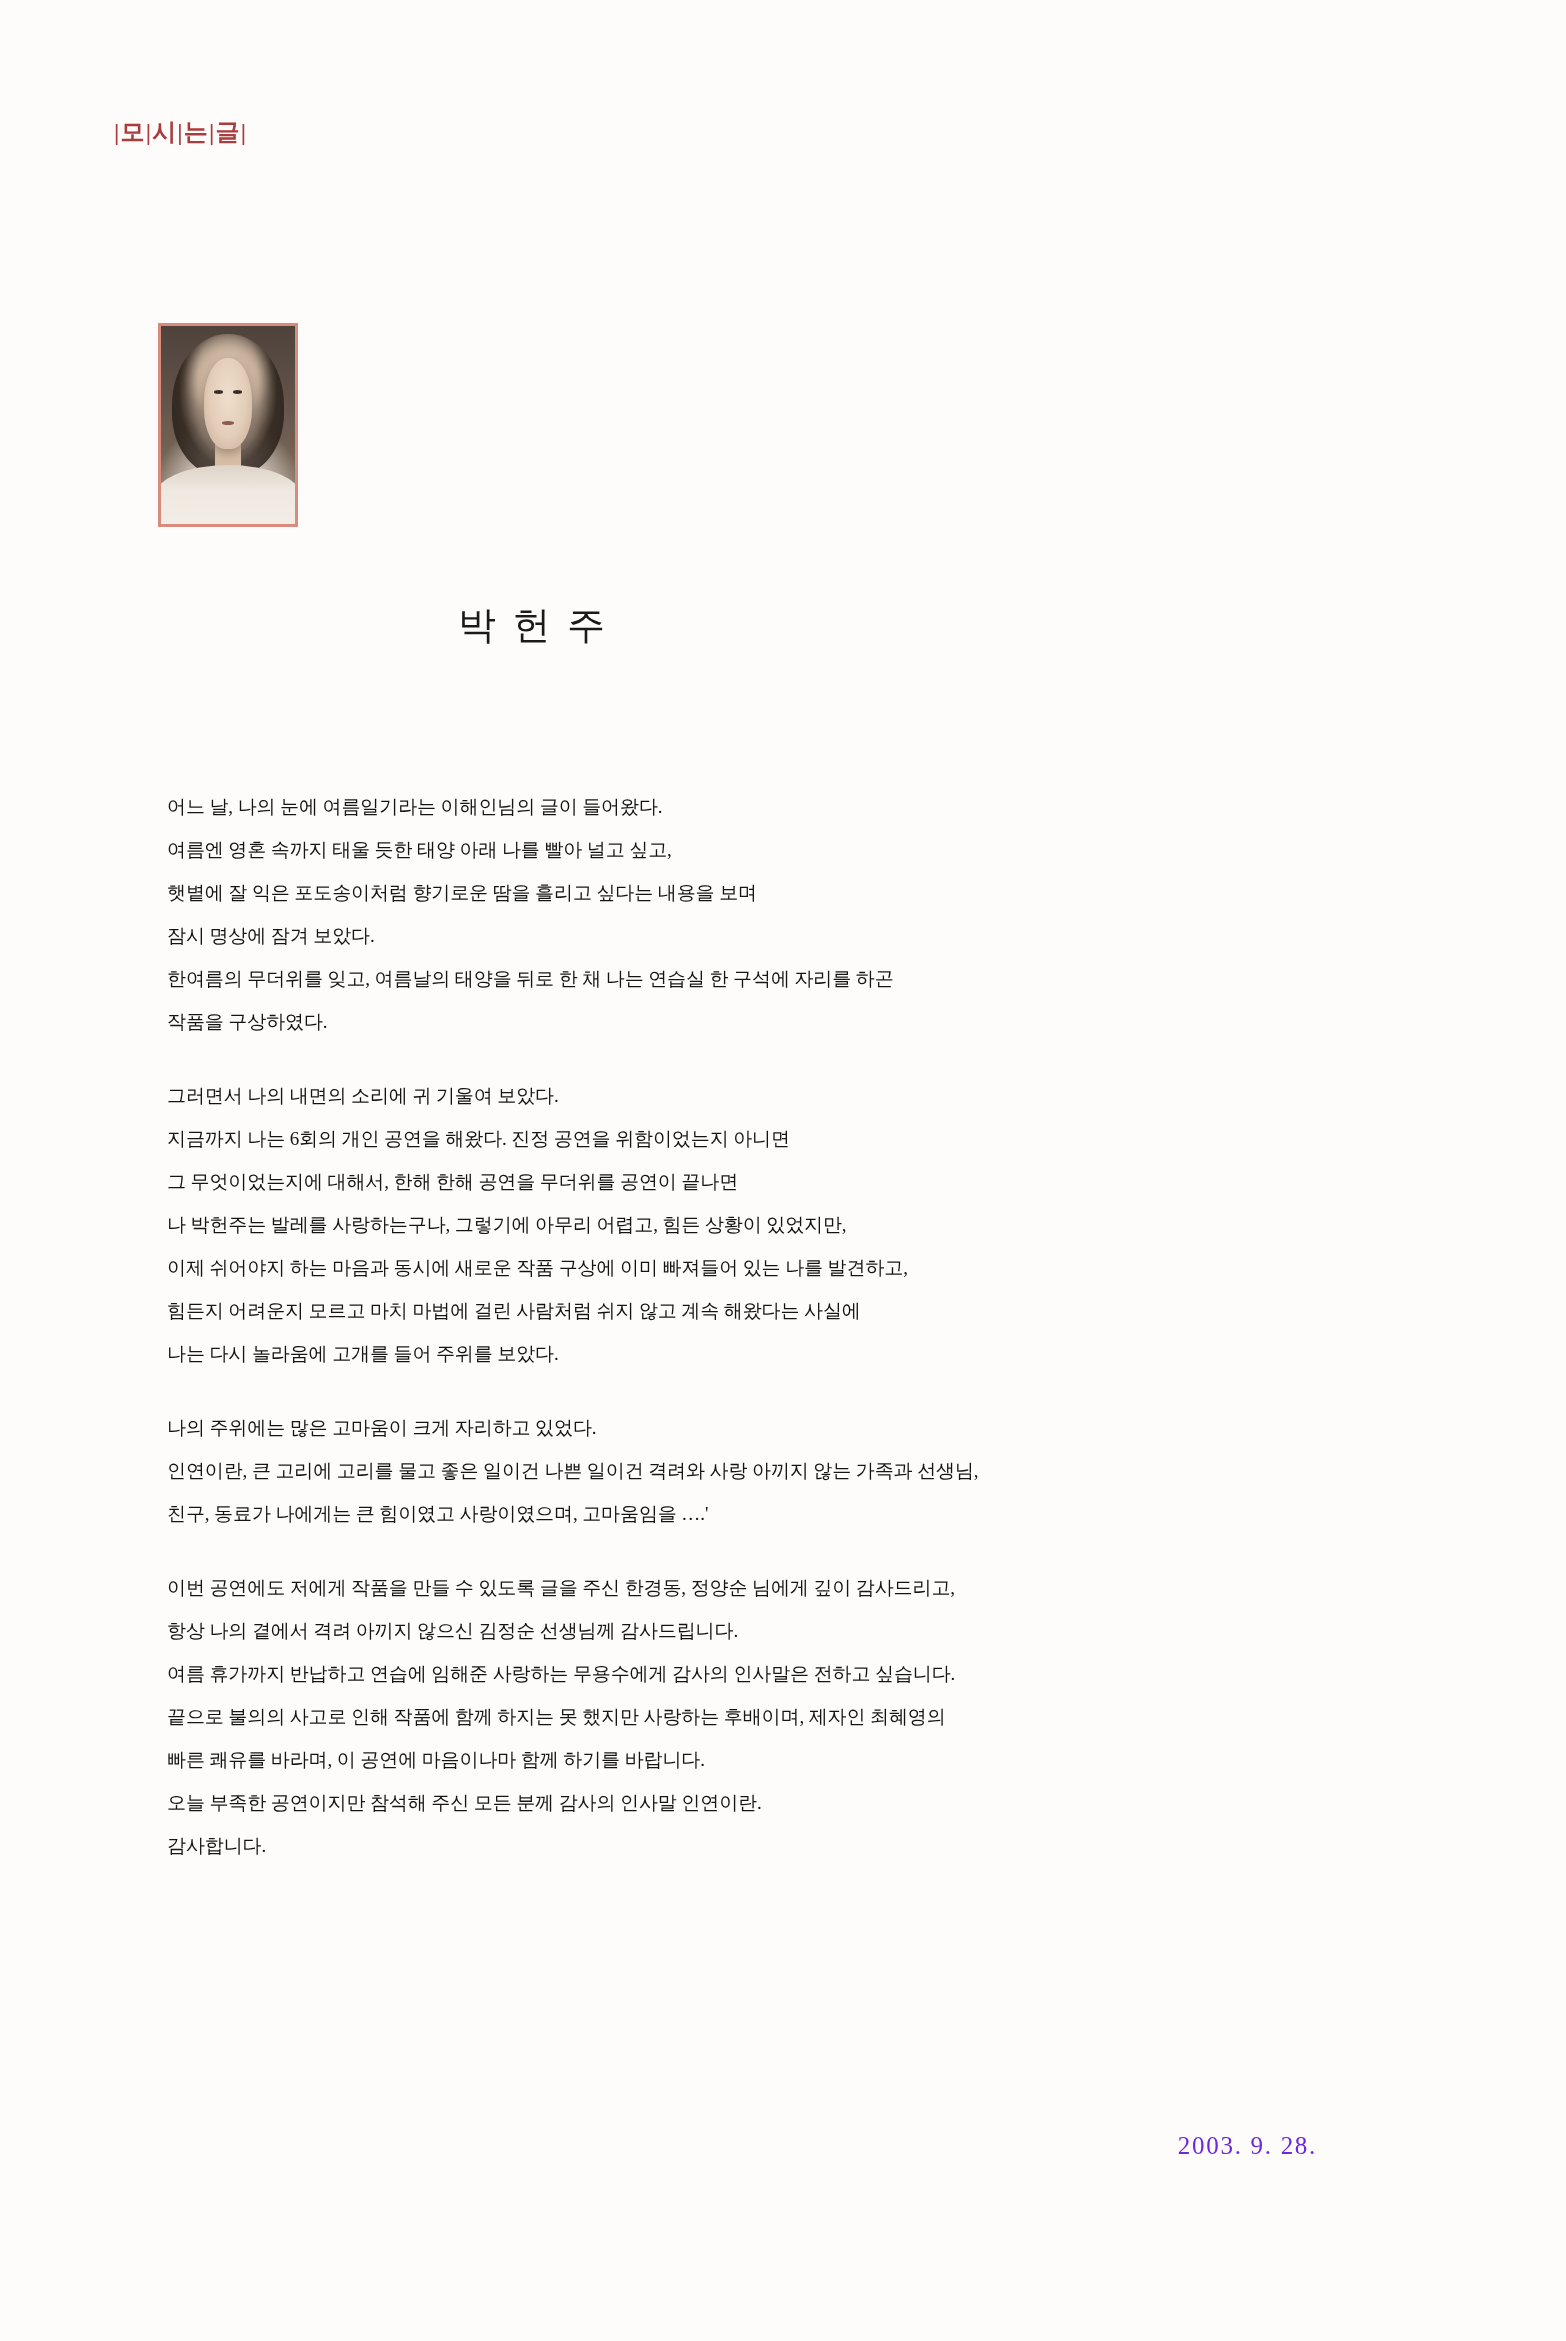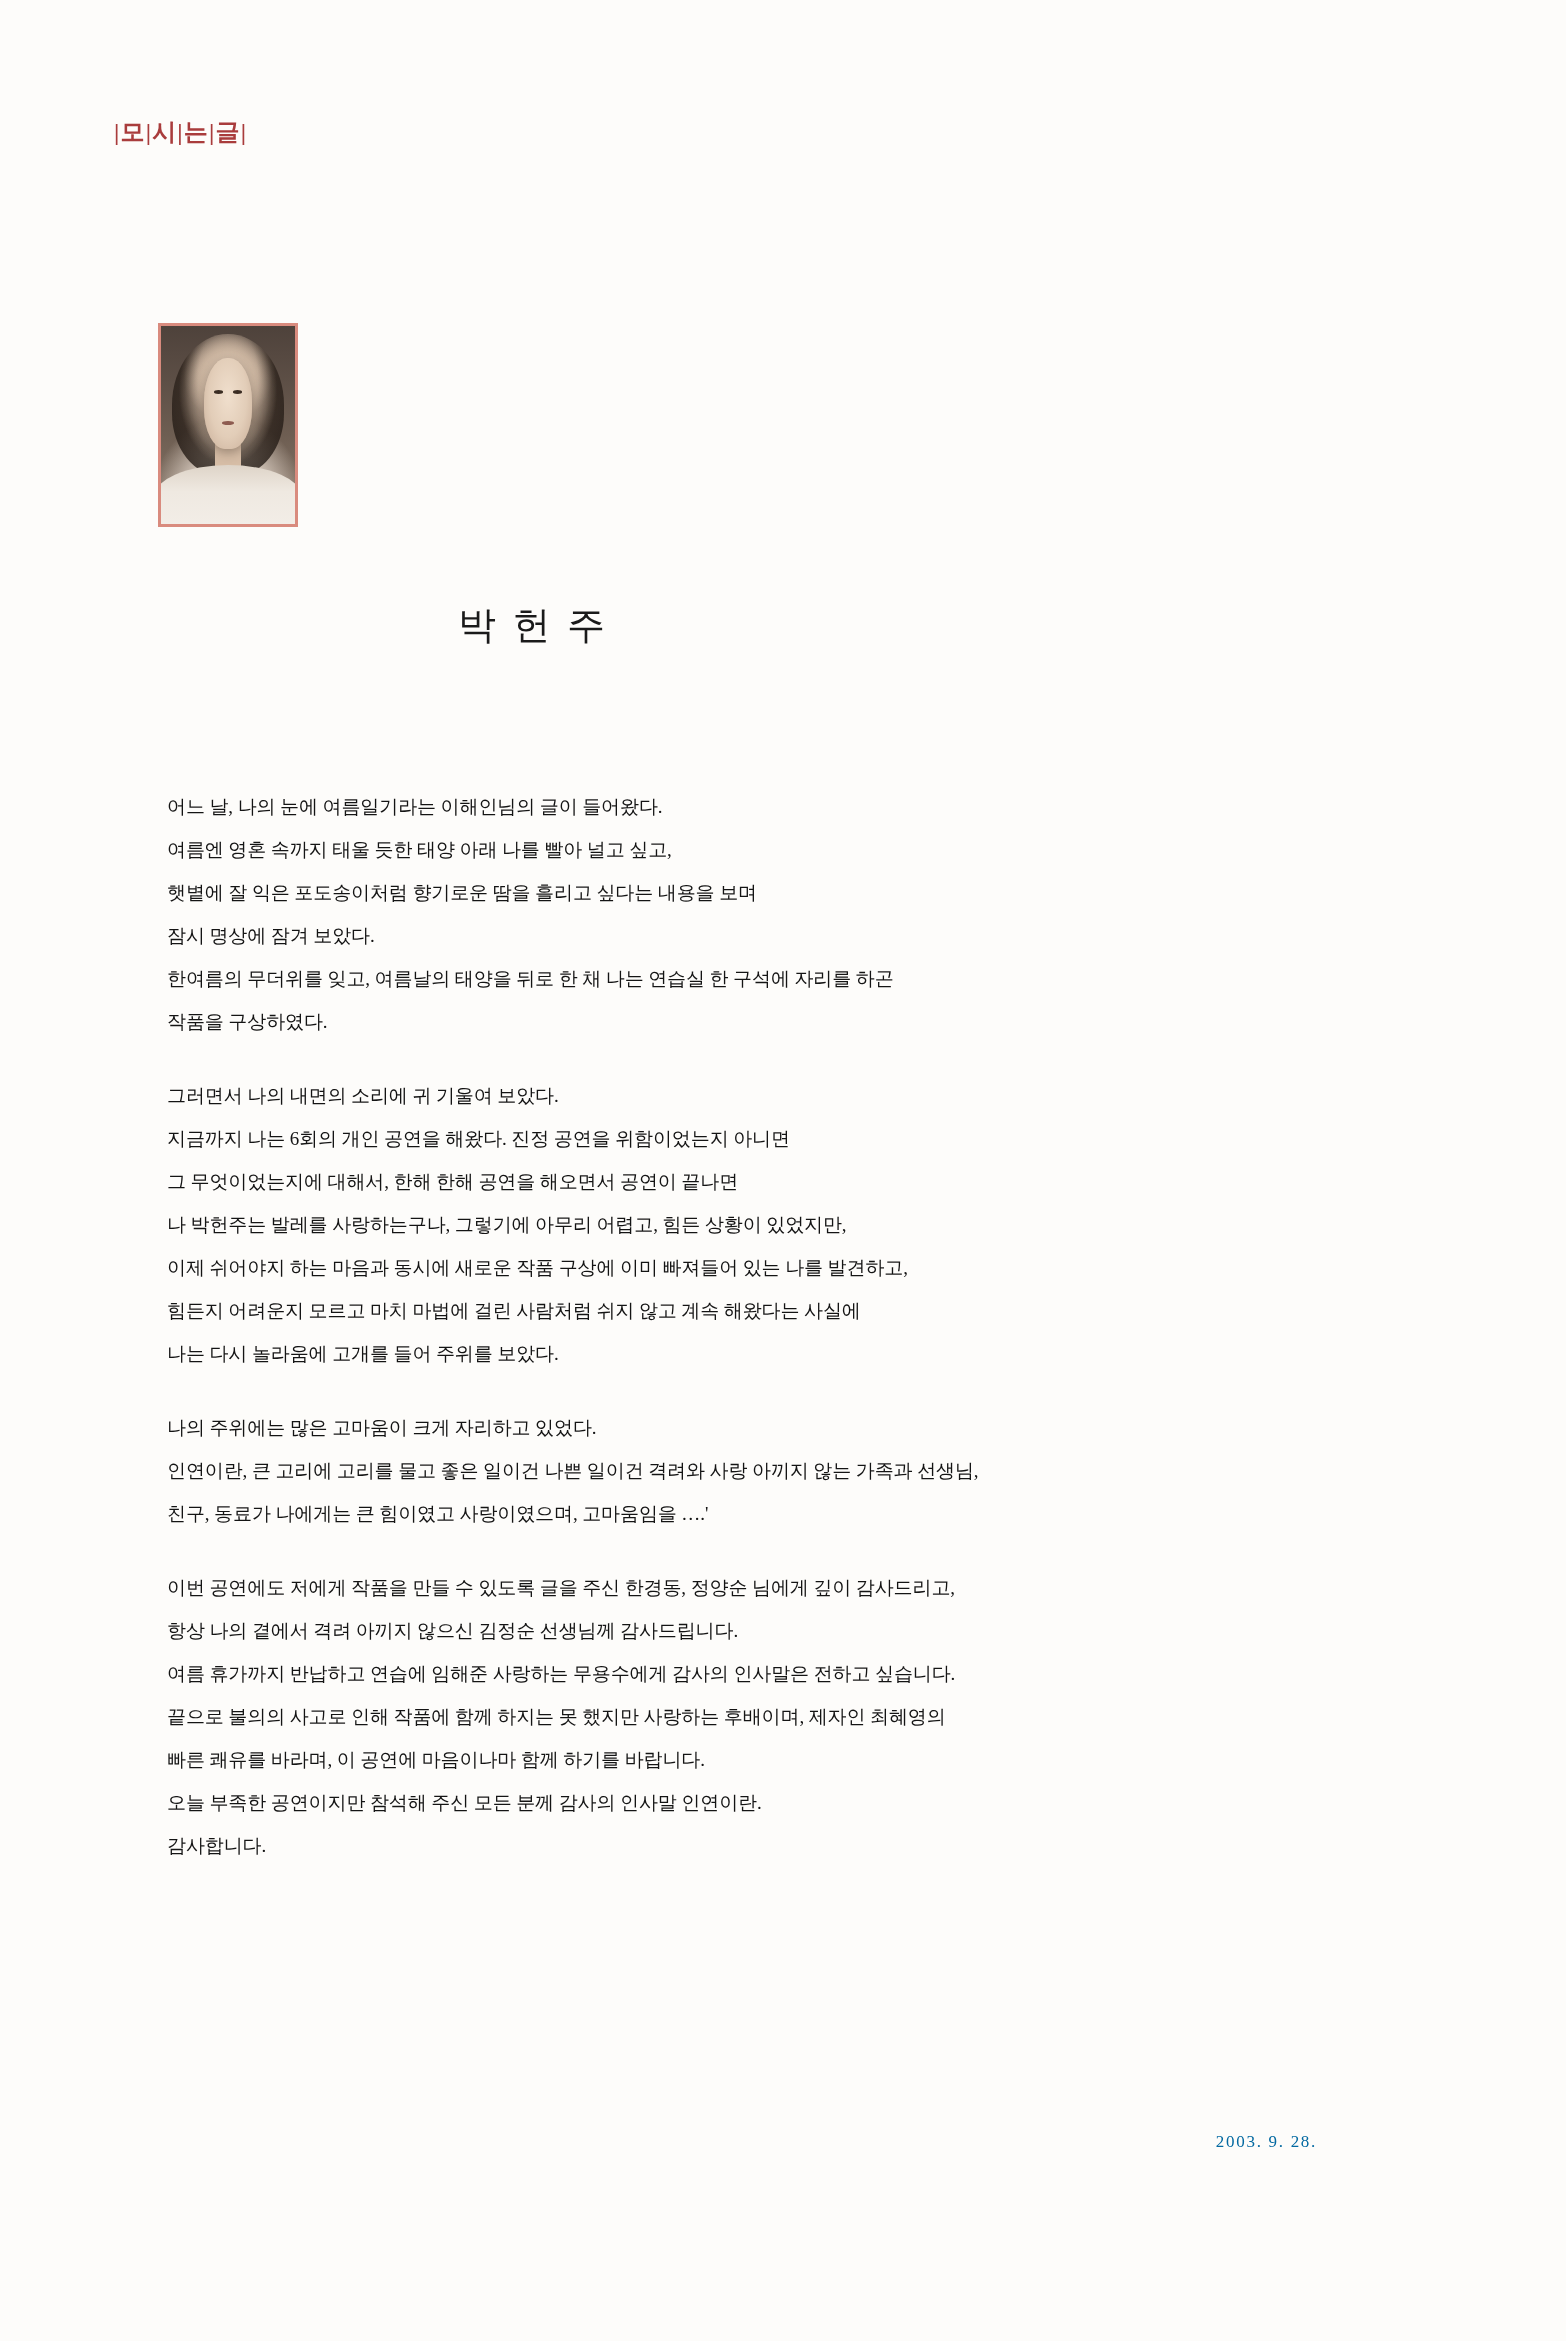--- a/index.html
+++ b/index.html
@@ -126,23 +126,23 @@
     line-height: 43px;
     white-space: nowrap;
     color: #141414;
     letter-spacing: -0.1px;
   }
 
   .signature-date {
     position: absolute;
     right: 249px;
     top: 2132px;
-    font-size: 17px;
+    font-size: 25px;
     letter-spacing: 1.7px;
-    color: #0369a1;
+    color: #6d28d9;
     white-space: nowrap;
   }
 </style>
 </head>
 <body>
 
 <div class="page">
 
   <div class="section-marker">|모|시|는|글|</div>
 
@@ -166,21 +166,21 @@
       <div class="line">여름엔 영혼 속까지 태울 듯한 태양 아래 나를 빨아 널고 싶고,</div>
       <div class="line">햇볕에 잘 익은 포도송이처럼 향기로운 땀을 흘리고 싶다는 내용을 보며</div>
       <div class="line">잠시 명상에 잠겨 보았다.</div>
       <div class="line">한여름의 무더위를 잊고, 여름날의 태양을 뒤로 한 채 나는 연습실 한 구석에 자리를 하곤</div>
       <div class="line">작품을 구상하였다.</div>
     </div>
 
     <div class="para">
       <div class="line">그러면서 나의 내면의 소리에 귀 기울여 보았다.</div>
       <div class="line">지금까지 나는 6회의 개인 공연을 해왔다. 진정 공연을 위함이었는지 아니면</div>
-      <div class="line">그 무엇이었는지에 대해서, 한해 한해 공연을 해오면서 공연이 끝나면</div>
+      <div class="line">그 무엇이었는지에 대해서, 한해 한해 공연을 무더위를 공연이 끝나면</div>
       <div class="line">나 박헌주는 발레를 사랑하는구나, 그렇기에 아무리 어렵고, 힘든 상황이 있었지만,</div>
       <div class="line">이제 쉬어야지 하는 마음과 동시에 새로운 작품 구상에 이미 빠져들어 있는 나를 발견하고,</div>
       <div class="line">힘든지 어려운지 모르고 마치 마법에 걸린 사람처럼 쉬지 않고 계속 해왔다는 사실에</div>
       <div class="line">나는 다시 놀라움에 고개를 들어 주위를 보았다.</div>
     </div>
 
     <div class="para">
       <div class="line">나의 주위에는 많은 고마움이 크게 자리하고 있었다.</div>
       <div class="line">인연이란, 큰 고리에 고리를 물고 좋은 일이건 나쁜 일이건 격려와 사랑 아끼지 않는 가족과 선생님,</div>
       <div class="line">친구, 동료가 나에게는 큰 힘이였고 사랑이였으며, 고마움임을 ….'</div>

